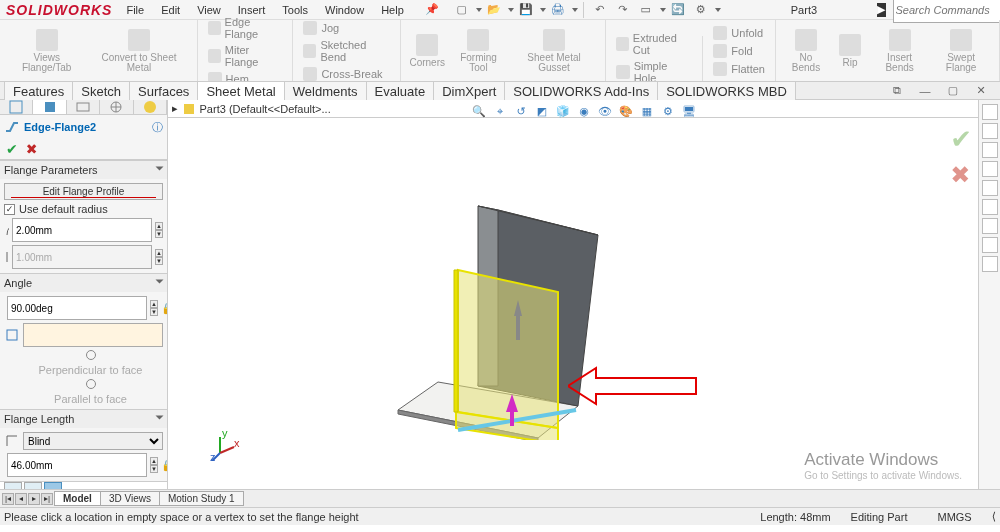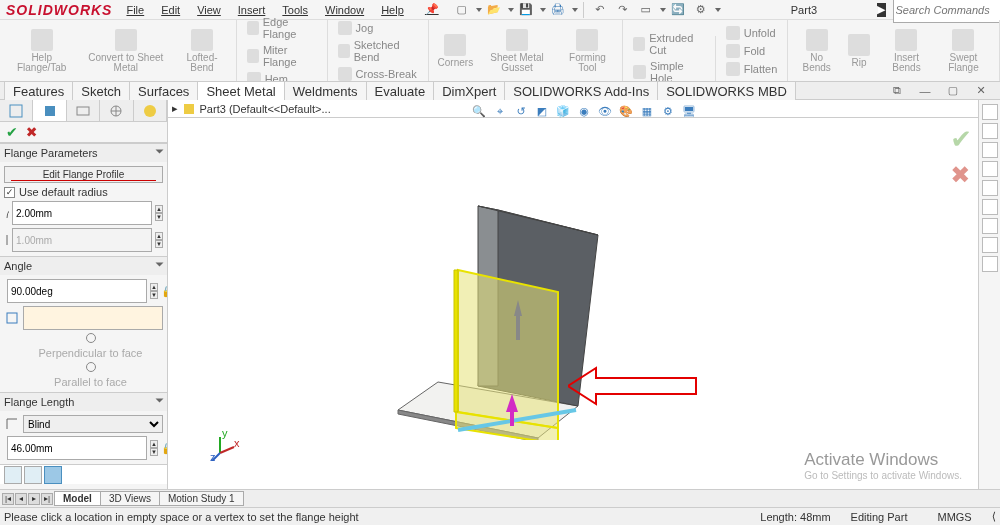--- a/index.html
+++ b/index.html
@@ -4,21 +4,21 @@
 <style>
   * { margin:0; padding:0; box-sizing:border-box; font-family:"Segoe UI",Tahoma,sans-serif; font-size:11px; }
   body { width:1000px; height:532px; background:#fff; overflow:hidden; color:#333; }
   .row { display:flex; align-items:center; }
   .col { display:flex; flex-direction:column; }
   .sep { width:1px; height:16px; background:#ccc; margin:0 4px; }
 
   
   #titlebar { height:20px; background:#f5f5f5; border-bottom:1px solid #ddd; padding:0 4px; }
   #logo-text { color:#c8102e; font-weight:bold; font-style:italic; font-size:14px; letter-spacing:1px; margin-left:2px; }
-  #menus { margin-left:14px; gap:17px;text-decoration:underline; }
+  #menus { margin-left:14px; gap:17px; }
   #menus span { cursor:default; }
   .tb-icon { width:16px; height:16px; display:flex; align-items:center; justify-content:center; margin:0 3px; color:#666; }
   .dd { width:6px; height:4px; border-left:3px solid transparent; border-right:3px solid transparent; border-top:4px solid #666; margin-left:2px; }
   #searchbox { width:140px; height:16px; border:1px solid #aaa; background:#fff; padding:12px 2px; margin-left:4px;font-style:italic; }
 
   
   #ribbon { height:62px; background:#f5f5f5; border-bottom:1px solid #ccc; }
   .rib-group { display:flex; height:100%; border-right:1px solid #ddd; padding:2px 6px; }
   .rib-btn { display:flex; flex-direction:column; align-items:center; justify-content:center; padding:2px 4px; color:#999; min-width:40px; gap:2px; }
   .rib-btn .ri { width:22px; height:22px; background:#ddd; border-radius:2px; }
@@ -134,30 +134,26 @@
   <span style="margin-left:70px;">Part3</span>
   <span class="tb-icon" style="margin-left:60px; background:#333; color:#fff; width:14px; height:14px;">▶</span>
   <input id="searchbox" placeholder="Search Commands" style="">
 
 </div>
 
 <div id="ribbon" class="row">
   <div class="rib-group">
     <div class="rib-btn">
         <div class="ri"></div>
-        <span>Help Flange/Tab</span>
+        <span>Views Flange/Tab</span>
       </div>
     <div class="rib-btn">
         <div class="ri"></div>
         <span>Convert to Sheet Metal</span>
       </div>
-    <div class="rib-btn">
-        <div class="ri"></div>
-        <span>Lofted-Bend</span>
-      </div>
   </div>
   <div class="rib-group col" style="justify-content:center;gap:2px;">
     <div class="rib-small">
         <div class="ri"></div>
         <span>Edge Flange</span>
       </div>
     <div class="rib-small">
         <div class="ri"></div>
         <span>Miter Flange</span>
       </div>
@@ -180,25 +176,25 @@
         <span>Cross-Break</span>
       </div>
   </div>
   <div class="rib-group">
     <div class="rib-btn">
         <div class="ri"></div>
         <span>Corners</span>
       </div>
     <div class="rib-btn">
         <div class="ri"></div>
+        <span>Forming Tool</span>
+      </div>
+    <div class="rib-btn">
+        <div class="ri"></div>
         <span>Sheet Metal Gusset</span>
-      </div>
-    <div class="rib-btn">
-        <div class="ri"></div>
-        <span>Forming Tool</span>
       </div>
   </div>
   <div class="rib-group col" style="justify-content:center;gap:2px;margin-top:32px;">
     <div class="rib-small">
         <div class="ri"></div>
         <span>Extruded Cut</span>
       </div>
     <div class="rib-small">
         <div class="ri"></div>
         <span>Simple Hole</span>
@@ -285,20 +281,27 @@
             <line x1="2" y1="7" x2="12" y2="7" stroke="#888"></line>
             <line x1="7" y1="2" x2="7" y2="12" stroke="#888"></line>
           </svg>
         </div>
       <div class="pt">
           <svg width="14" height="14">
             <circle cx="7" cy="7" r="6" fill="#eecc44"></circle>
           </svg>
         </div>
     </div>
+    <div class="pm-title">
+      <svg width="16" height="16">
+          <path d="M2 12 L6 12 L10 4 L14 4" stroke="#4a8fbf" stroke-width="2" fill="none"></path>
+        </svg>
+      <span class="nm">Edge-Flange2</span>
+      <span style="color:#3b7dbd;">ⓘ</span>
+    </div>
     <div class="pm-okx">
       <span style="color:#25a244; font-size:14px;">✔</span>
       <span style="color:#c02828; font-size:14px;">✖</span>
     </div>
 
     <div class="pm-section">
       <div class="pm-head">
           <span>Flange Parameters</span>
           <span style="margin-left:auto;" class="arrow"></span>
         </div>

